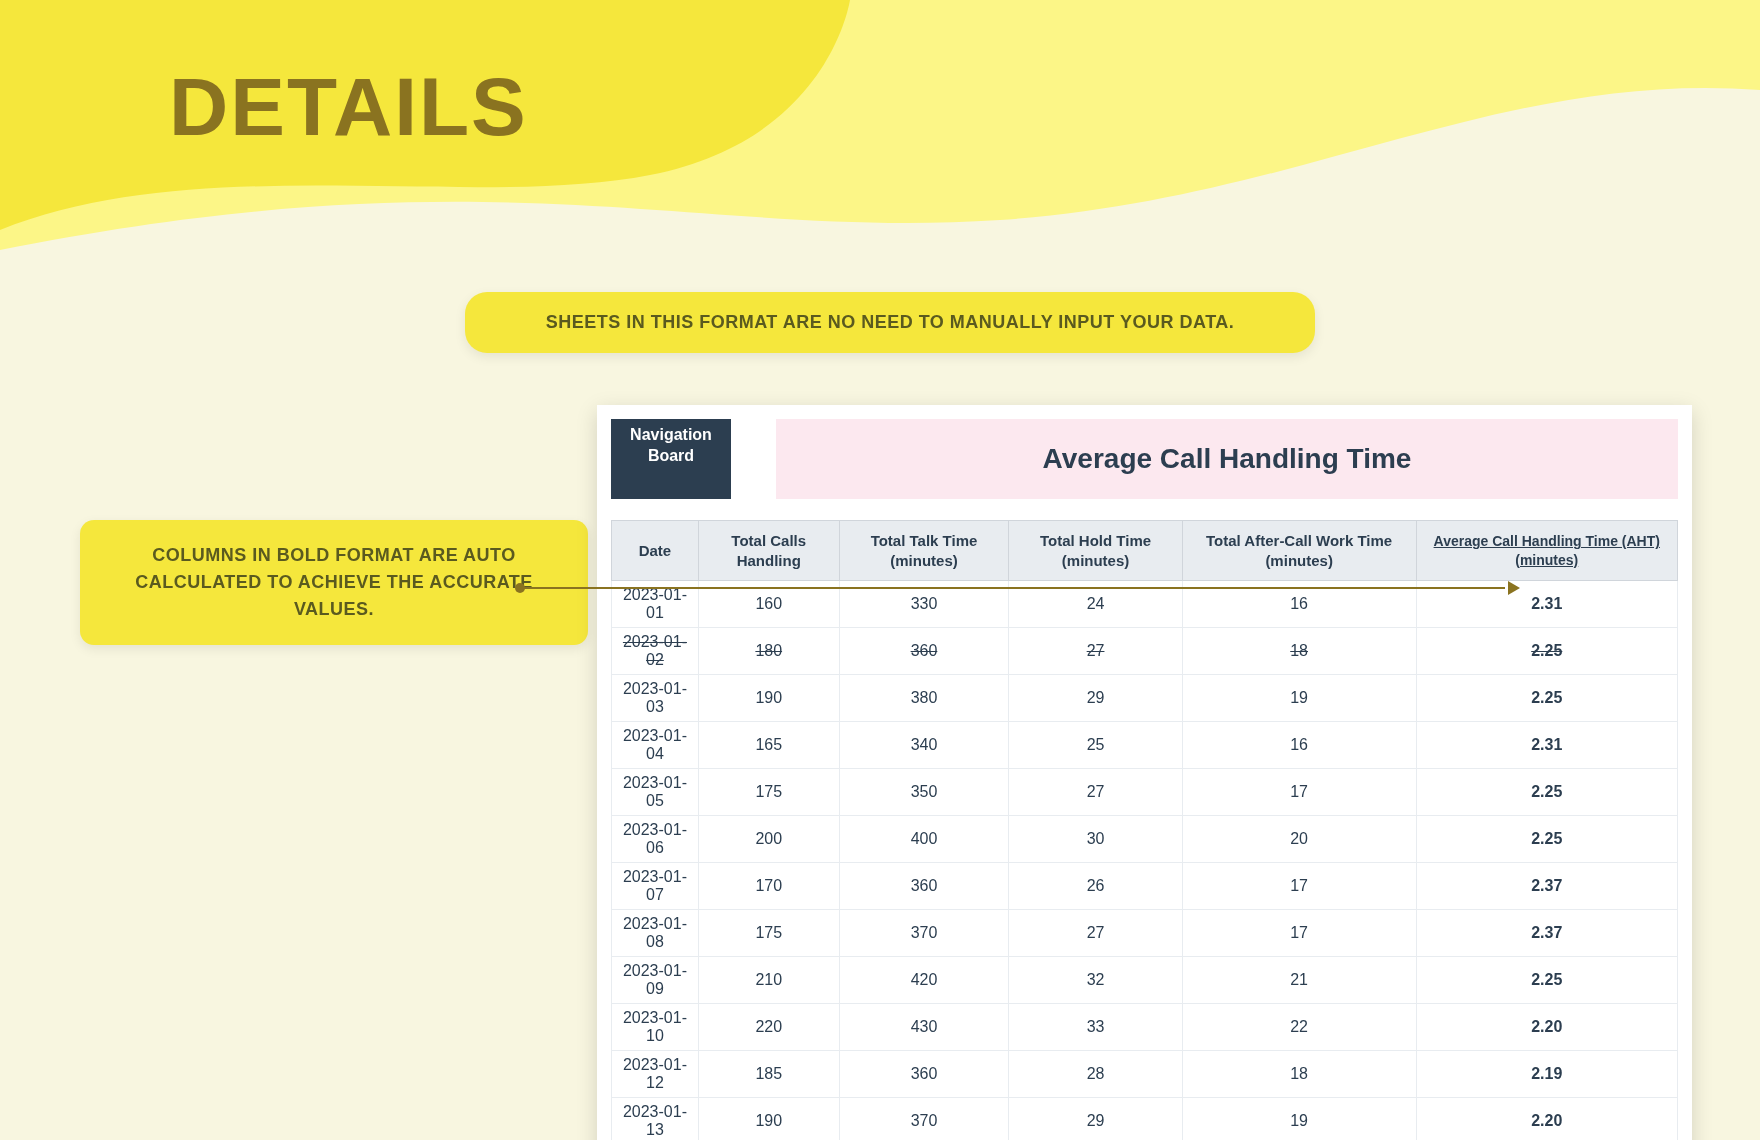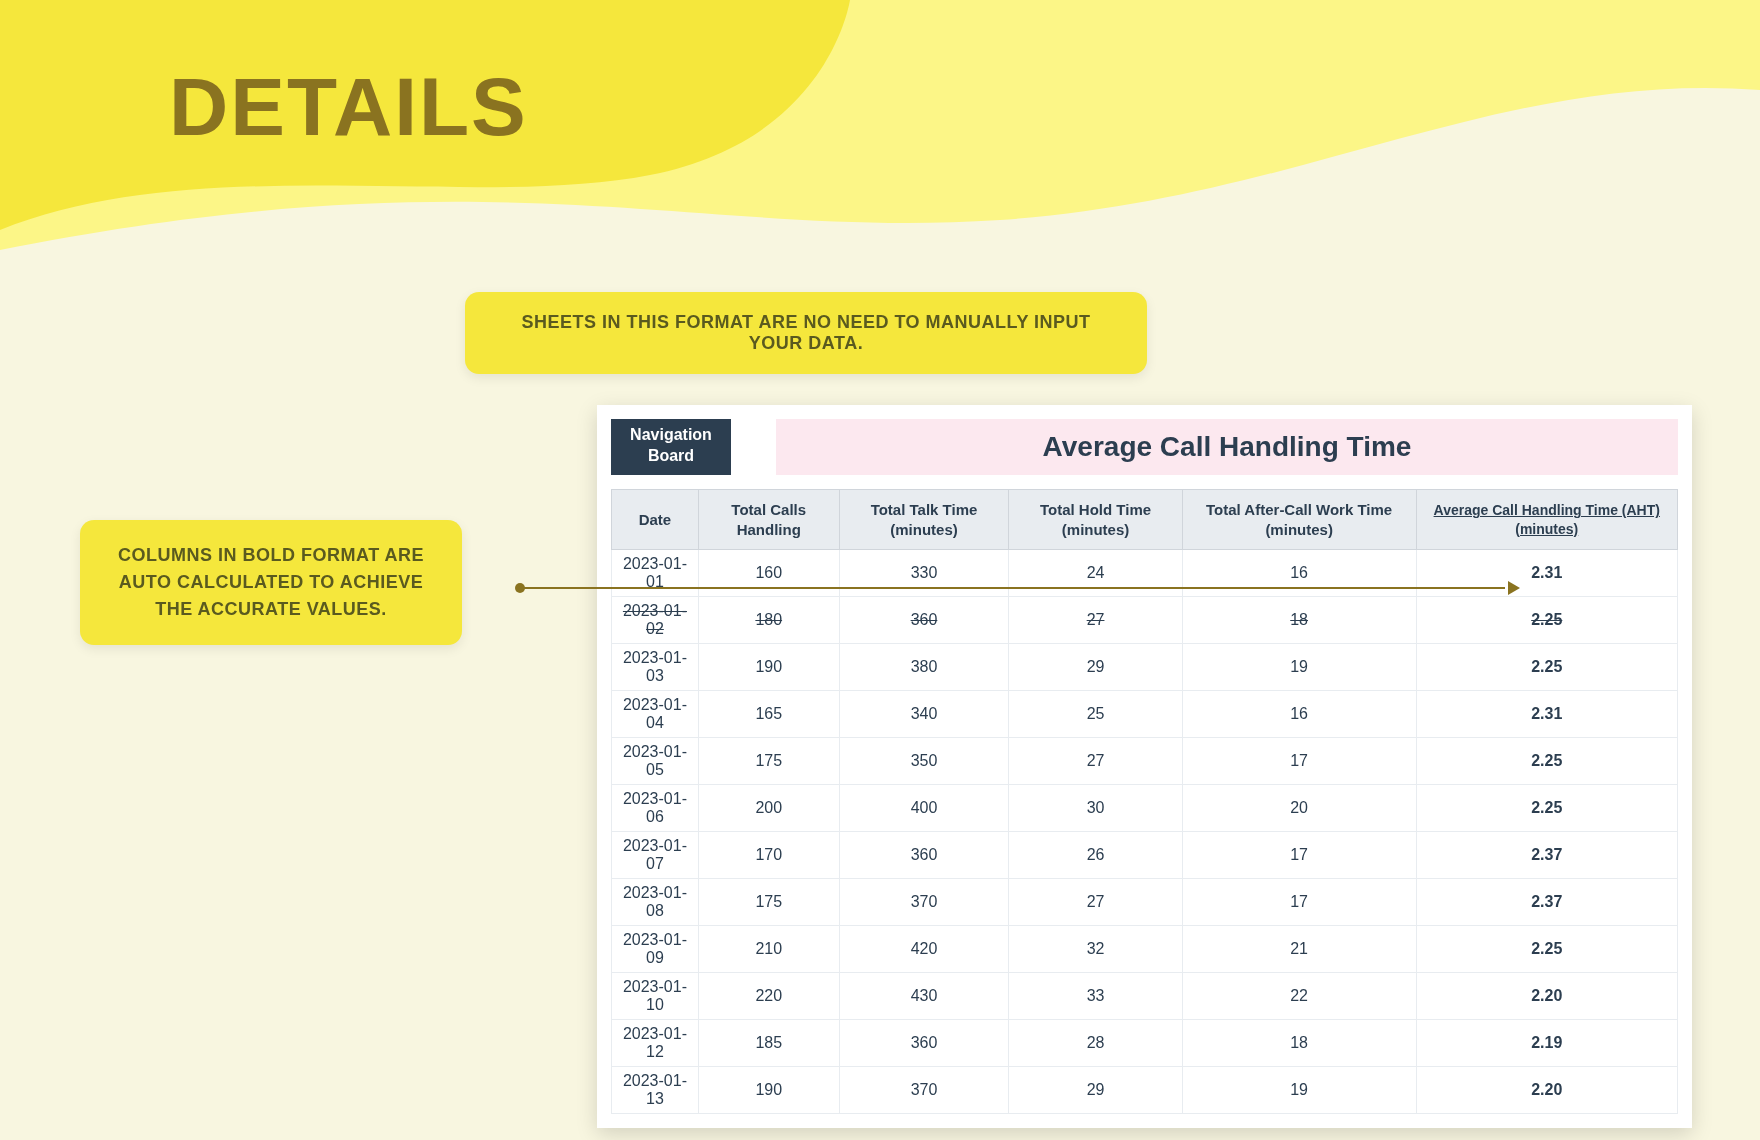--- a/index.html
+++ b/index.html
@@ -31,37 +31,37 @@
       font-weight: 900;
       color: #8a7320;
       letter-spacing: 2px;
       z-index: 2;
       margin-left: 24px;
     }
     .banner {
       position: absolute;
       top: 292px;
       left: 465px;
-      width: 682px;
+      width: 850px;
       background: #f5e73c;
-      border-radius: 14px;
+      border-radius: 22px;
       padding: 20px 30px;
       text-align: center;
       font-size: 18px;
       font-weight: 600;
       color: #5a5a1f;
       letter-spacing: 0.5px;
       z-index: 2;
       box-shadow: 0 4px 12px rgba(0,0,0,0.08);
     }
     .callout {
       position: absolute;
       top: 520px;
       left: 80px;
-      width: 382px;
+      width: 508px;
       background: #f5e73c;
       border-radius: 14px;
       padding: 22px 30px;
       text-align: center;
       font-size: 18px;
       font-weight: 600;
       color: #5a5a1f;
       letter-spacing: 0.5px;
       line-height: 1.5;
       z-index: 2;
@@ -107,41 +107,41 @@
       top: 405px;
       left: 597px;
       width: 1095px;
       background: #fff;
       box-shadow: 0 6px 20px rgba(0,0,0,0.15);
       z-index: 2;
       padding: 14px;
     }
     .sheet-header {
       display: flex;
-      margin-bottom: 14px;
+      margin-bottom: 21px;
       gap: 45px;
     }
     .nav-board {
       width: 120px;
       background: #2c3e50;
       color: #fff;
       font-weight: 700;
       font-size: 16px;
       text-align: center;
       padding: 6px 6px;
       line-height: 1.3;
     }
     .sheet-title {
       flex: 1;
       background: #fce8ef;
       color: #2c3e50;
       font-weight: 800;
       font-size: 28px;
       text-align: center;
-      padding: 12px 0;
+      padding: 24px 0;
     }
     table {
       width: 100%;
       border-collapse: collapse;
       font-size: 16px;
     }
     thead th {
       background: #e8ecf0;
       color: #2c3e50;
       font-weight: 700;

